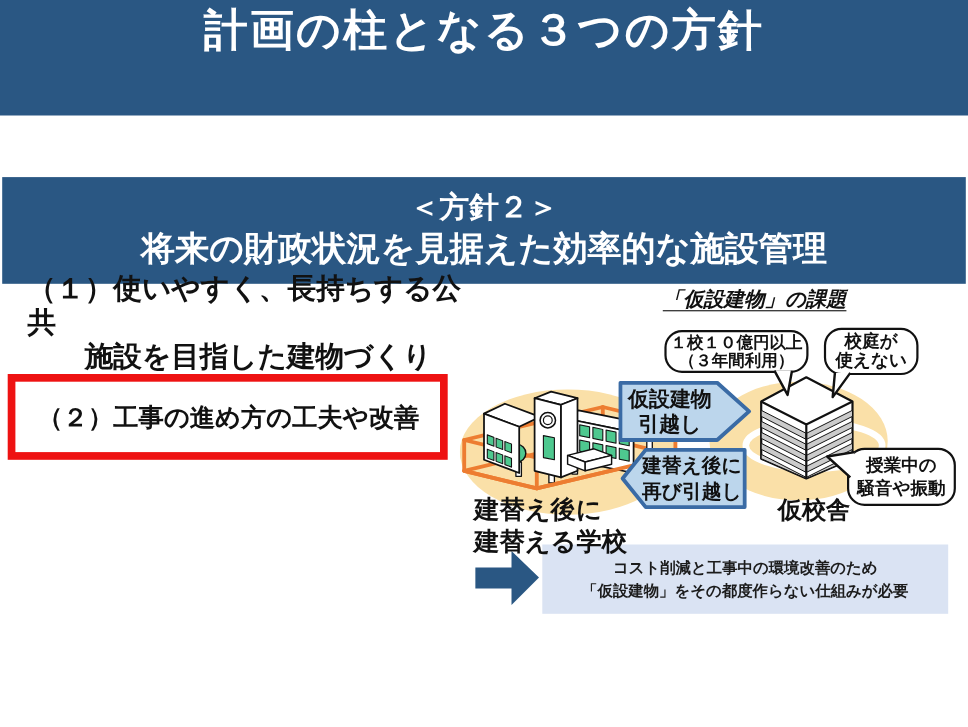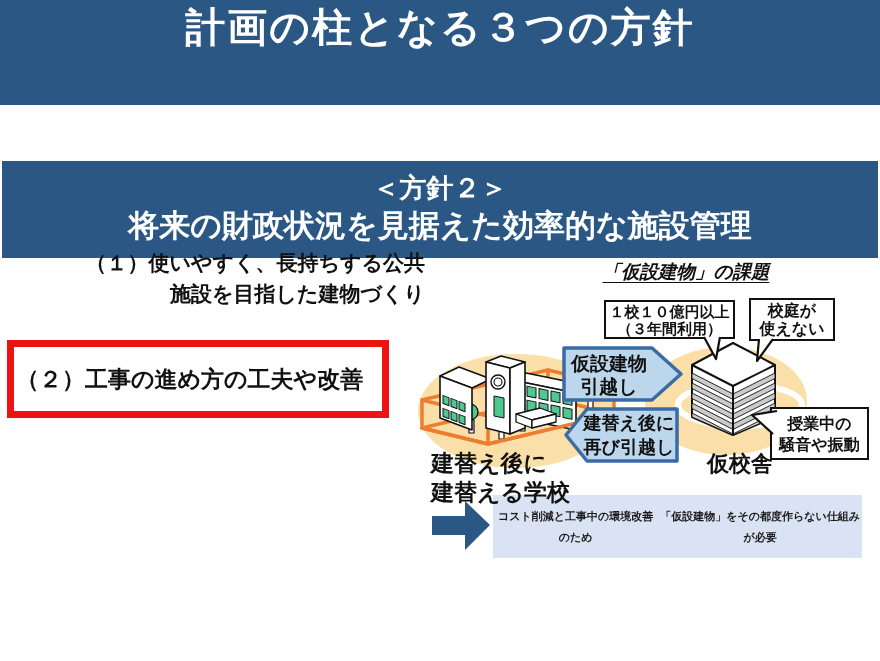--- a/index.html
+++ b/index.html
@@ -15,55 +15,55 @@
   }
   .title-bar .t{color:#fff;font-size:40px;font-weight:bold;letter-spacing:2px;}
   
   .policy-banner{
     left:2px;top:125px;width:876px;height:97px;background:#2A5783;
     display:flex;flex-direction:column;align-items:center;justify-content:center;margin-top:36px;
   }
   .policy-banner .l1{color:#fff;font-size:27px;font-weight:bold;line-height:1.25;}
   .policy-banner .l2{color:#fff;font-size:31px;font-weight:bold;line-height:1.3;}
   
-  .item1{left:25px;top:247px;width:400px;font-size:21px;font-weight:bold;line-height:31px;text-align:right;}
+  .item1{left:25px;top:247px;width:400px;font-size:26px;font-weight:bold;line-height:31px;}
   .item1 .ln2{padding-left:52px;}
   .item2-box{
     left:7px;top:340px;width:366px;height:64px;border:7px solid #EE1212;background:#fff;
-    display:flex;align-items:center;padding-left:2px;
+    display:flex;align-items:center;padding-left:20px;
   }
   .item2-box .t{font-size:23px;font-weight:bold;}
   
   .diagram-title{
     left:586px;top:259px;width:200px;text-align:center;
     font-size:18.5px;font-weight:bold;text-decoration:underline;text-underline-offset:4px;font-style:italic;
   }
   .bubble{
-    background:#fff;border:2.5px solid #111;border-radius:0;
+    background:#fff;border:2.5px solid #111;border-radius:16px;
     display:flex;flex-direction:column;align-items:center;justify-content:center;
     font-weight:600;text-align:center;z-index:6;
   }
   .bubble-cost{left:604px;top:300px;width:127px;height:35px;font-size:15px;line-height:17px;}
   .bubble-ground{left:749px;top:298px;width:82px;height:39px;font-size:16px;line-height:18px;justify-content:center;}
   .bubble-noise{left:770px;top:407px;width:95px;height:49px;font-size:16px;line-height:21px;}
   .tail{z-index:7;pointer-events:none;}
   .arrow-label{
     text-align:center;font-weight:bold;z-index:5;
   }
   .arrow-before-label{left:564px;top:352px;width:90px;font-size:19px;line-height:23px;}
   .arrow-after-label{left:582px;top:411px;width:94px;font-size:18px;line-height:24px;}
   .scene{z-index:1;}
   .shape{z-index:4;}
   .label-old-school{left:431px;top:449px;width:200px;font-size:23px;font-weight:600;line-height:29px;z-index:8;}
   .label-temp{left:707px;top:449px;width:120px;font-size:22px;font-weight:600;z-index:8;}
   
   .conclusion-box{
     left:493px;top:495px;width:369px;height:63px;background:#DAE3F3;
-    display:flex;flex-direction:row;align-items:center;justify-content:center;
-    font-size:11px;font-weight:bold;line-height:21px;color:#1c1c1c;text-align:center;
+    display:flex;flex-direction:column;align-items:center;justify-content:center;
+    font-size:14px;font-weight:bold;line-height:21px;color:#1c1c1c;text-align:center;
   }
 </style>
 </head>
 <body>
 
 <div class="slide">
 
   <div class="abs title-bar">
     <div class="t">計画の柱となる３つの方針</div>
   </div>

